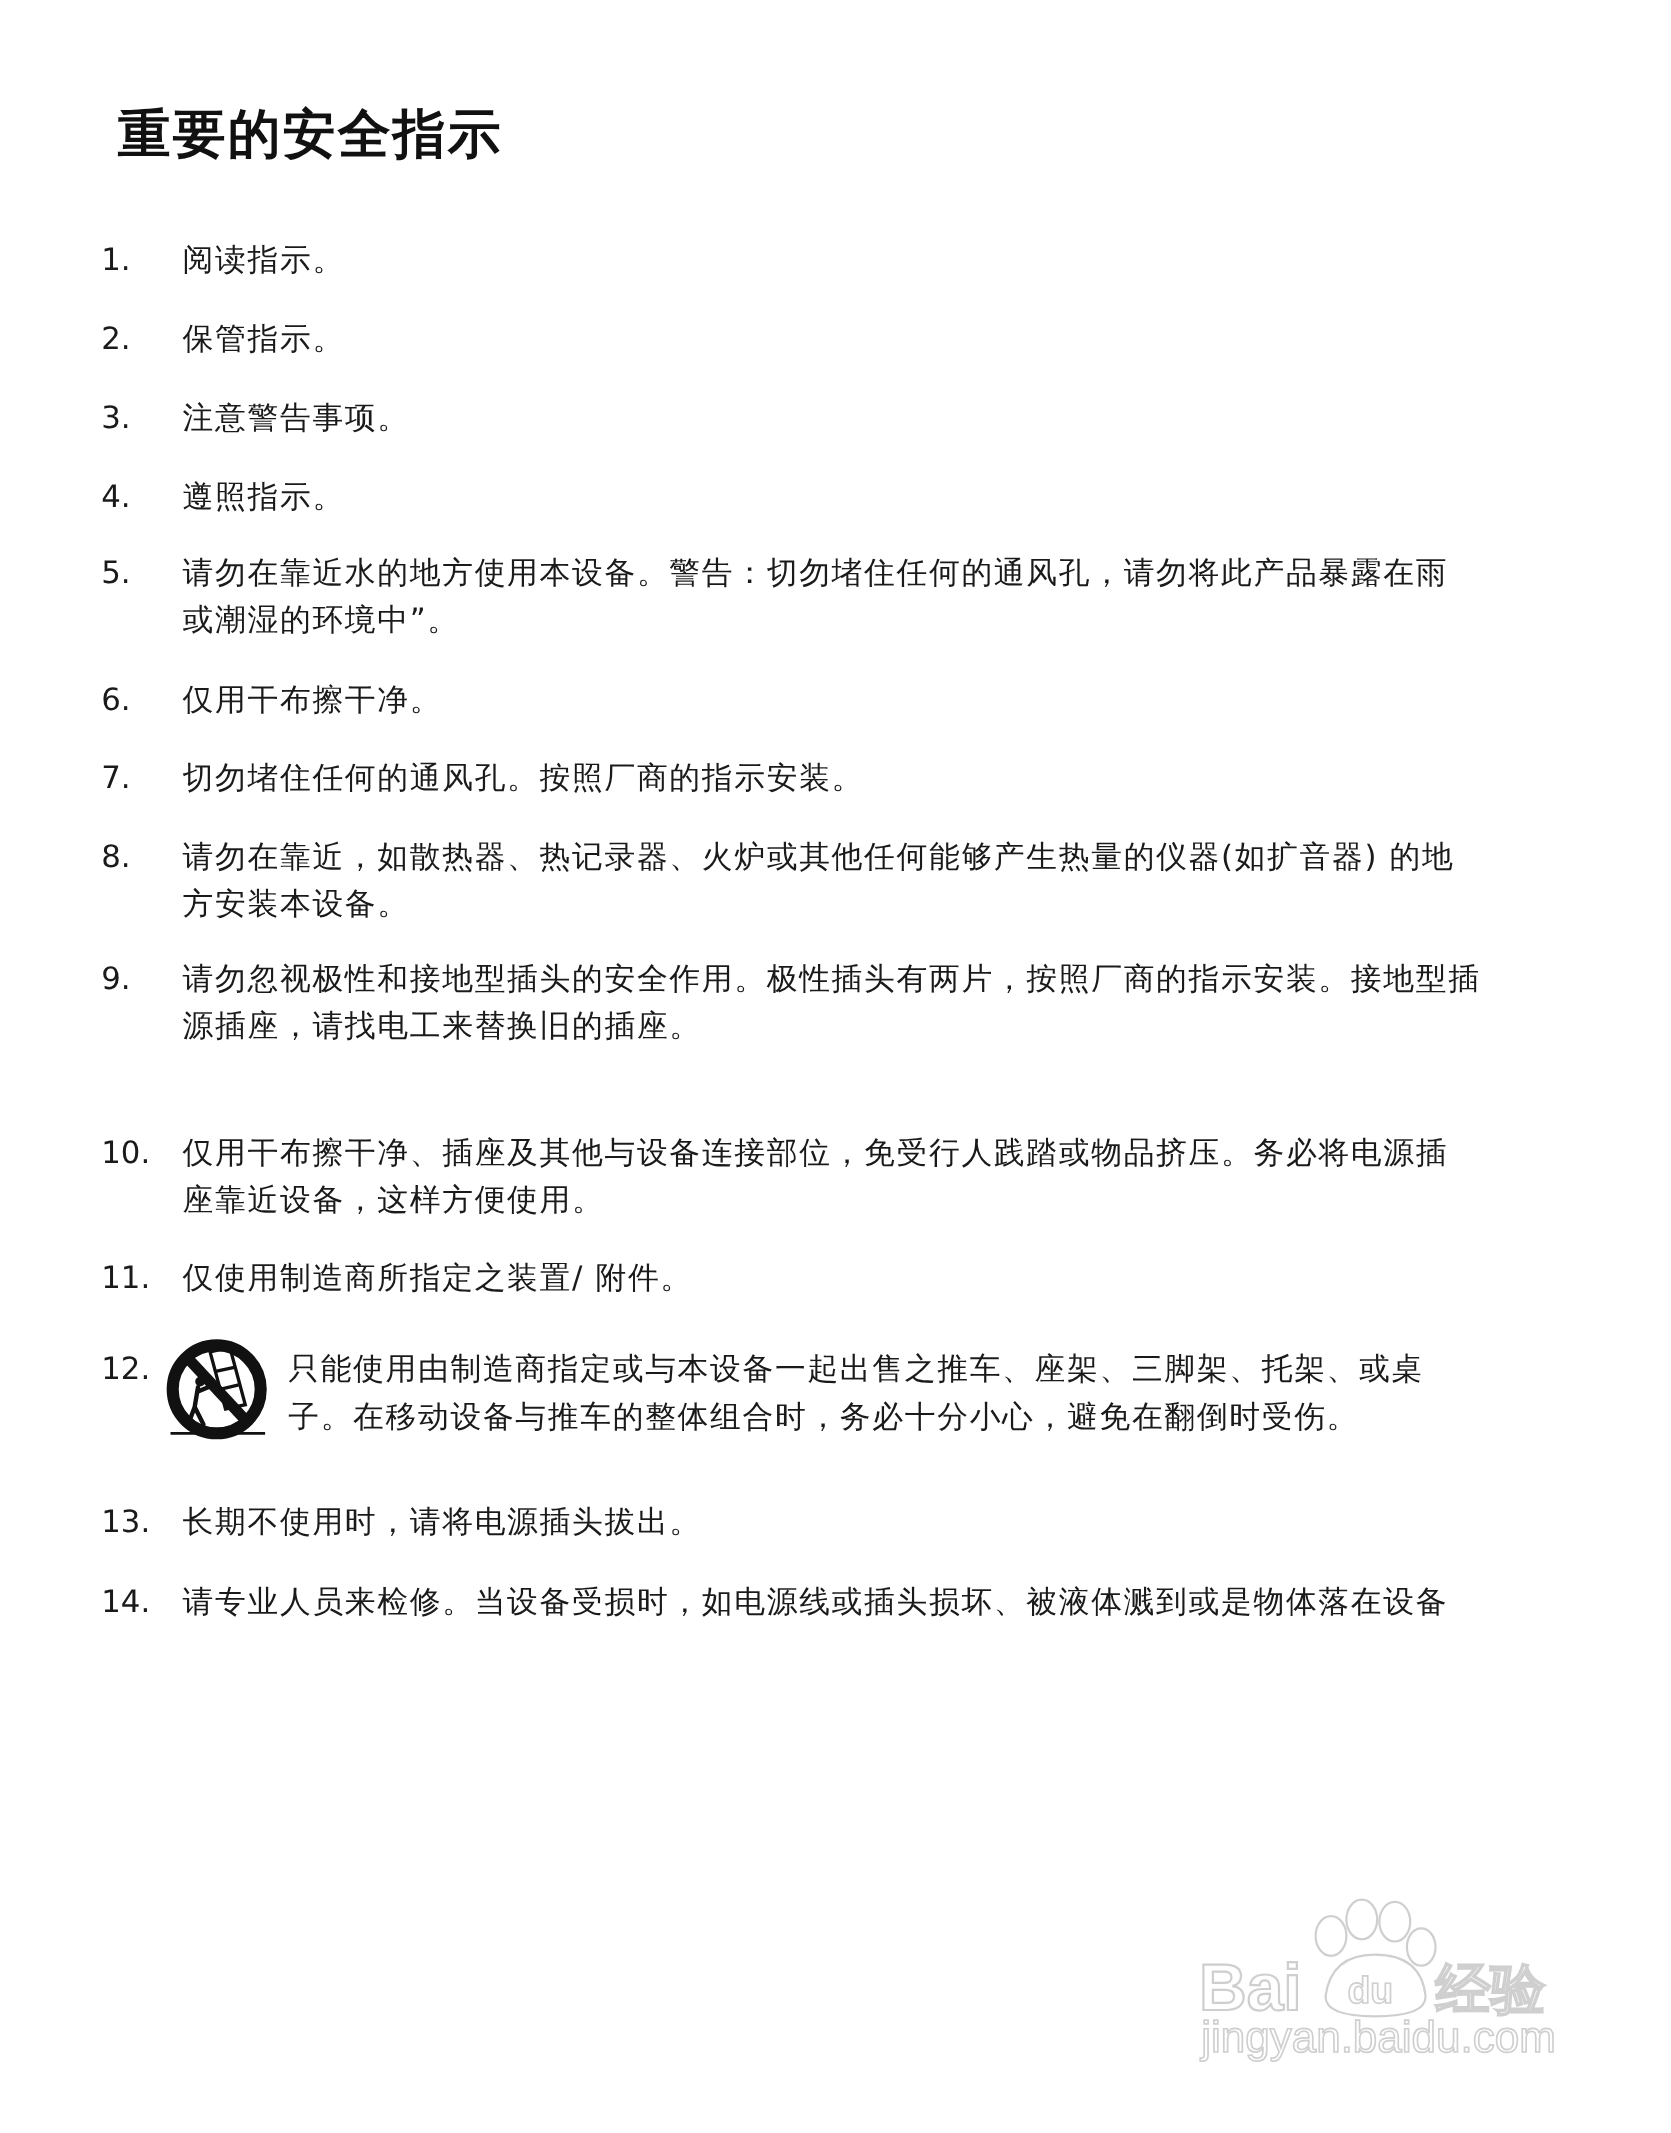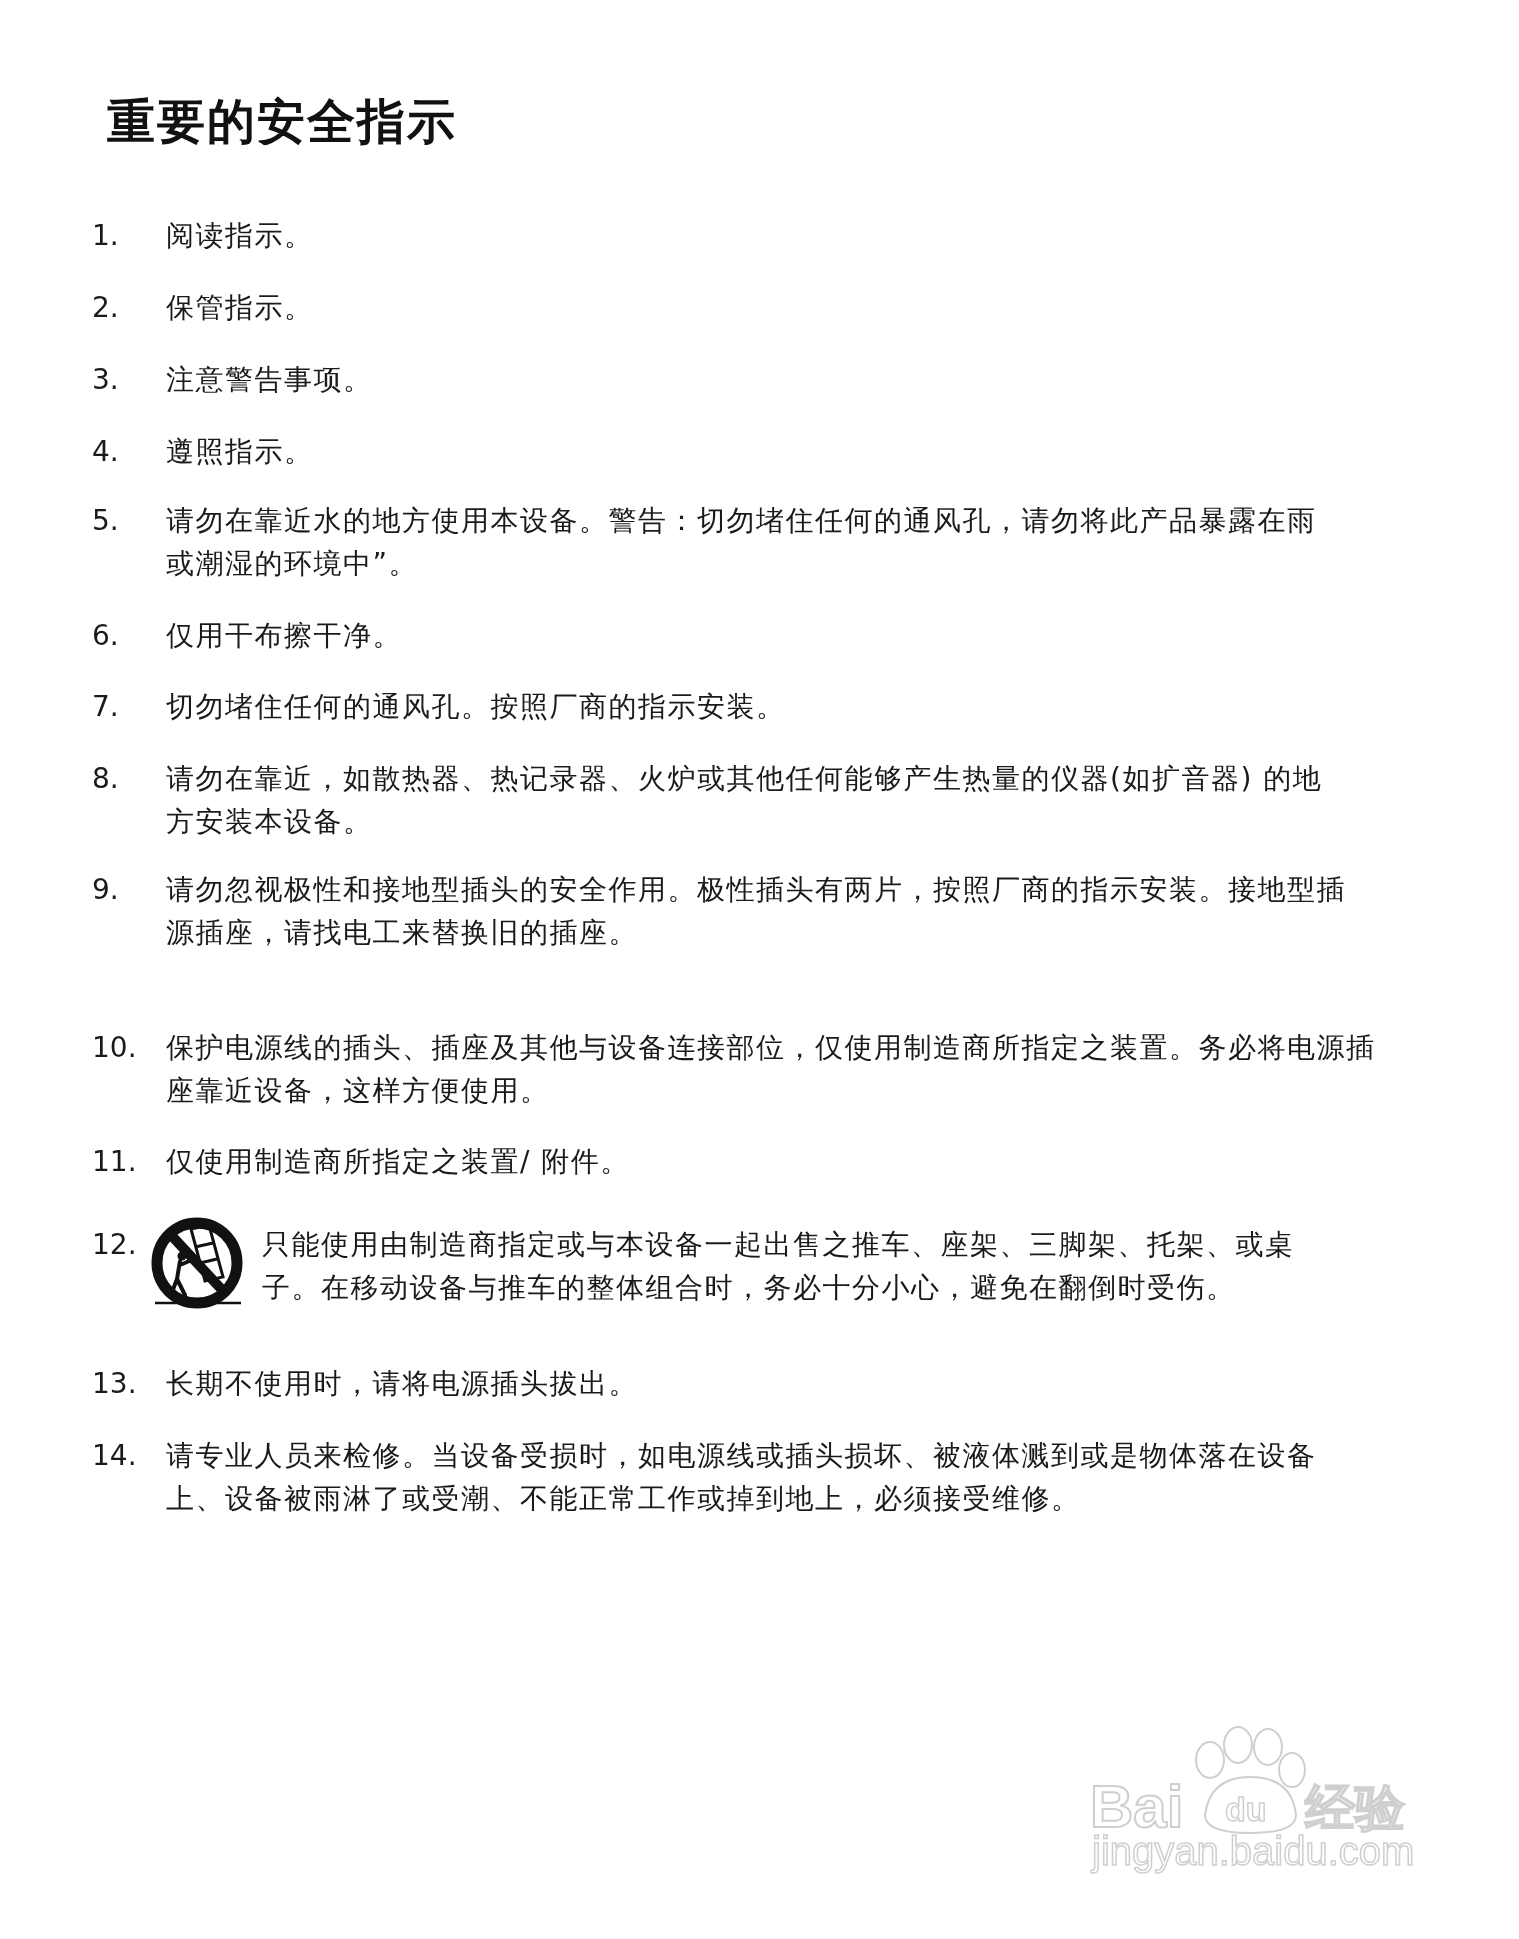--- a/index.html
+++ b/index.html
@@ -76,21 +76,21 @@
 <div class="item" style="top:868px">
   <span class="num">9.</span>
   <div class="txt">
     <div>请勿忽视极性和接地型插头的安全作用。极性插头有两片，按照厂商的指示安装。接地型插</div>
     <div>源插座，请找电工来替换旧的插座。</div>
   </div>
 </div>
 <div class="item" style="top:1026px">
   <span class="num">10.</span>
   <div class="txt">
-    <div>保护电源线的插头、插座及其他与设备连接部位，仅使用制造商所指定之装置。务必将电源插</div>
+    <div>仅用干布擦干净、插座及其他与设备连接部位，免受行人践踏或物品挤压。务必将电源插</div>
     <div>座靠近设备，这样方便使用。</div>
   </div>
 </div>
 <div class="item" style="top:1140px">
   <span class="num">11.</span>
   <div class="txt">
       <div>仅使用制造商所指定之装置/ 附件。</div>
     </div>
 </div>
 <div class="item item12" style="top:1223px">
@@ -117,21 +117,20 @@
 <div class="item" style="top:1362px">
   <span class="num">13.</span>
   <div class="txt">
       <div>长期不使用时，请将电源插头拔出。</div>
     </div>
 </div>
 <div class="item" style="top:1434px">
   <span class="num">14.</span>
   <div class="txt">
     <div>请专业人员来检修。当设备受损时，如电源线或插头损坏、被液体溅到或是物体落在设备</div>
-    <div>上、设备被雨淋了或受潮、不能正常工作或掉到地上，必须接受维修。</div>
   </div>
 </div>
 
 <svg class="watermark" viewBox="0 0 360 160">
   <g fill="#ffffff" stroke="#cfcfcf" stroke-width="2">
     <ellipse cx="130" cy="45" rx="14" ry="18"></ellipse>
     <ellipse cx="158" cy="30" rx="14" ry="18"></ellipse>
     <ellipse cx="188" cy="32" rx="14" ry="18"></ellipse>
     <ellipse cx="212" cy="55" rx="13" ry="17"></ellipse>
     <path d="M125 100 Q130 62 170 62 Q212 62 216 100 Q216 118 170 118 Q125 118 125 100 Z"></path>

